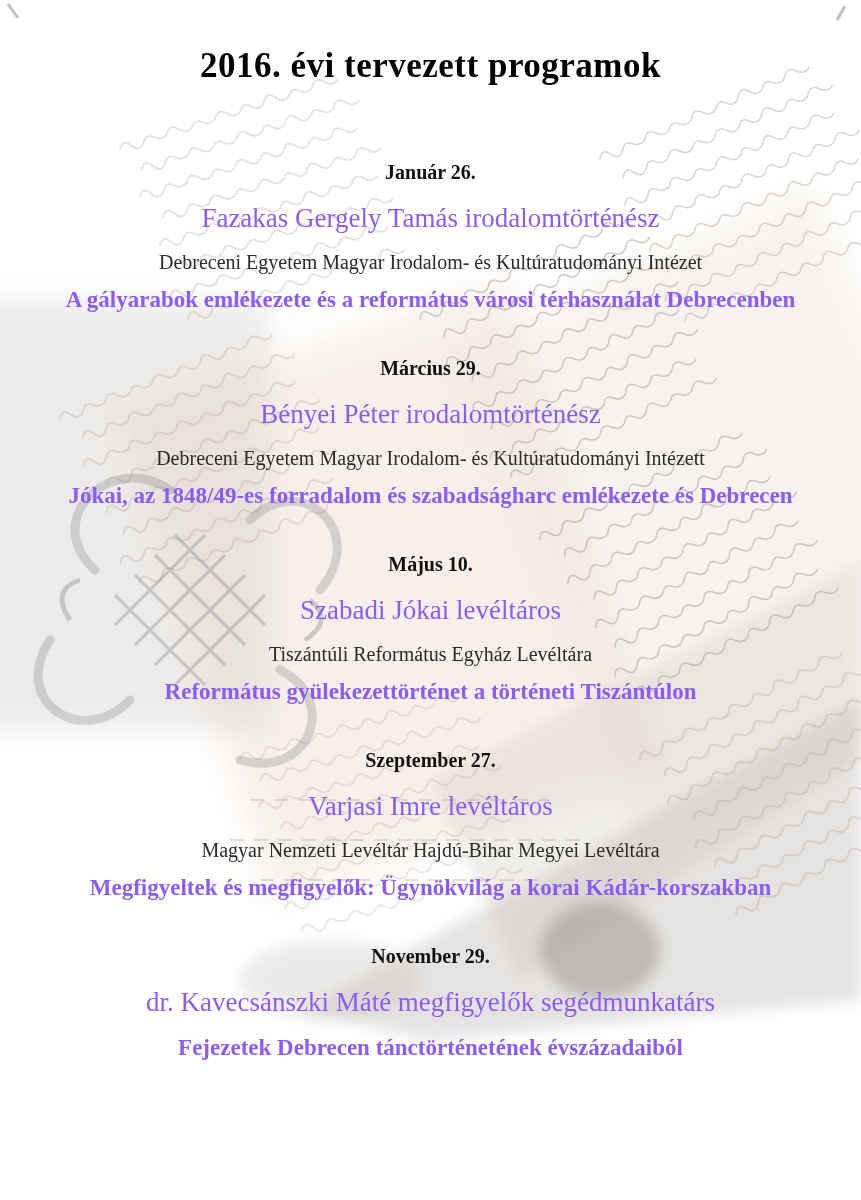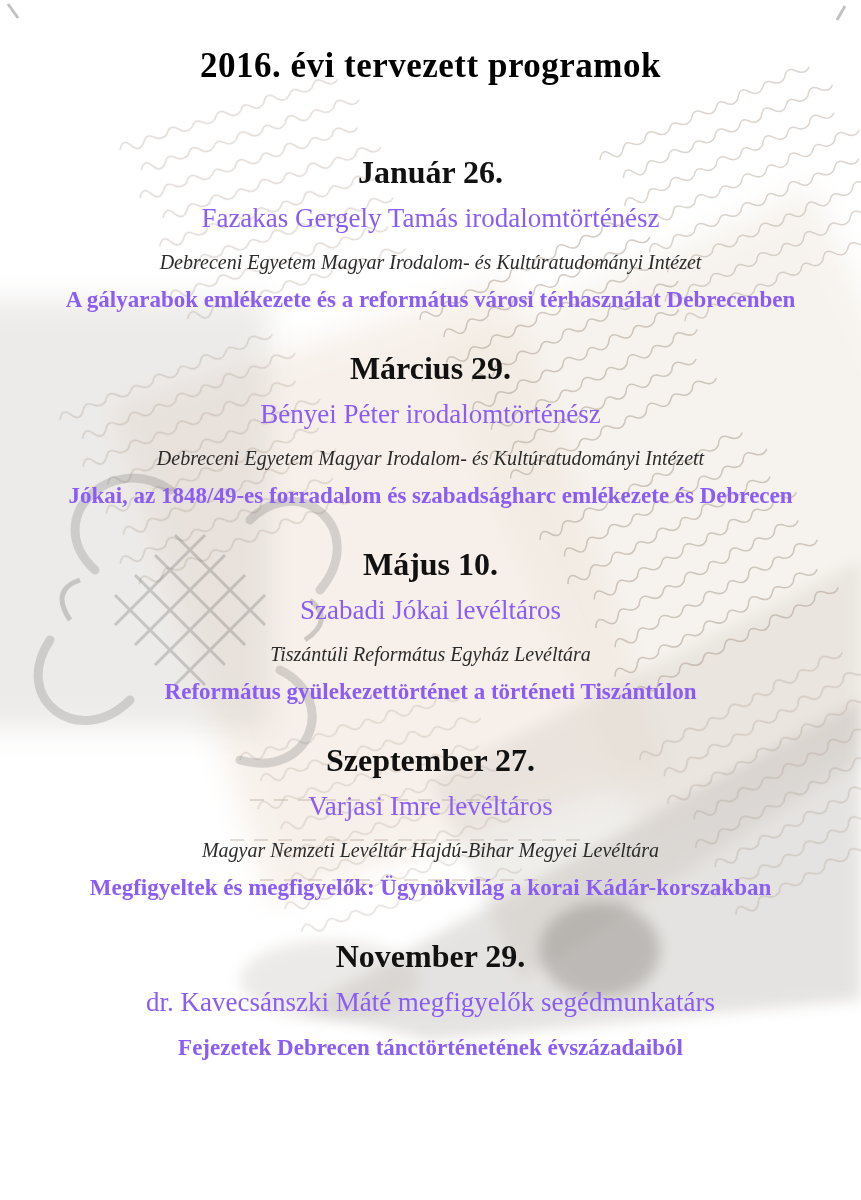--- a/index.html
+++ b/index.html
@@ -19,29 +19,29 @@
     position: relative; z-index: 1;
     text-align: center;
     padding: 46px 14px 0 14px;
   }
   .doc-title {
     font-size: 35px; font-weight: bold; color: #000;
     margin: 0 0 72px 0; line-height: 40px; letter-spacing: .5px;
   }
   .event { margin: 0 0 40px 0; }
   .date {
-    font-size: 32px; font-weight: bold; color: #111;
+    font-size: 20px; font-weight: bold; color: #111;
     margin: 16px 0 16px 0; line-height: 28px;
   }
   .speaker {
     font-size: 27px; font-weight: normal; color: #8b5cf6;
     margin: 0 0 16px 0; line-height: 32px;
   }
   .institution {
-    font-size: 20px; font-style: italic; color: #2b2b2b;
+    font-size: 20px; color: #2b2b2b;
     margin: 0 0 12px 0; line-height: 24px;
   }
   .talk {
     font-size: 23px; font-weight: bold; color: #8b5cf6;
     margin: 0; line-height: 28px;
   }
 </style>
 </head>
 <body>
 

